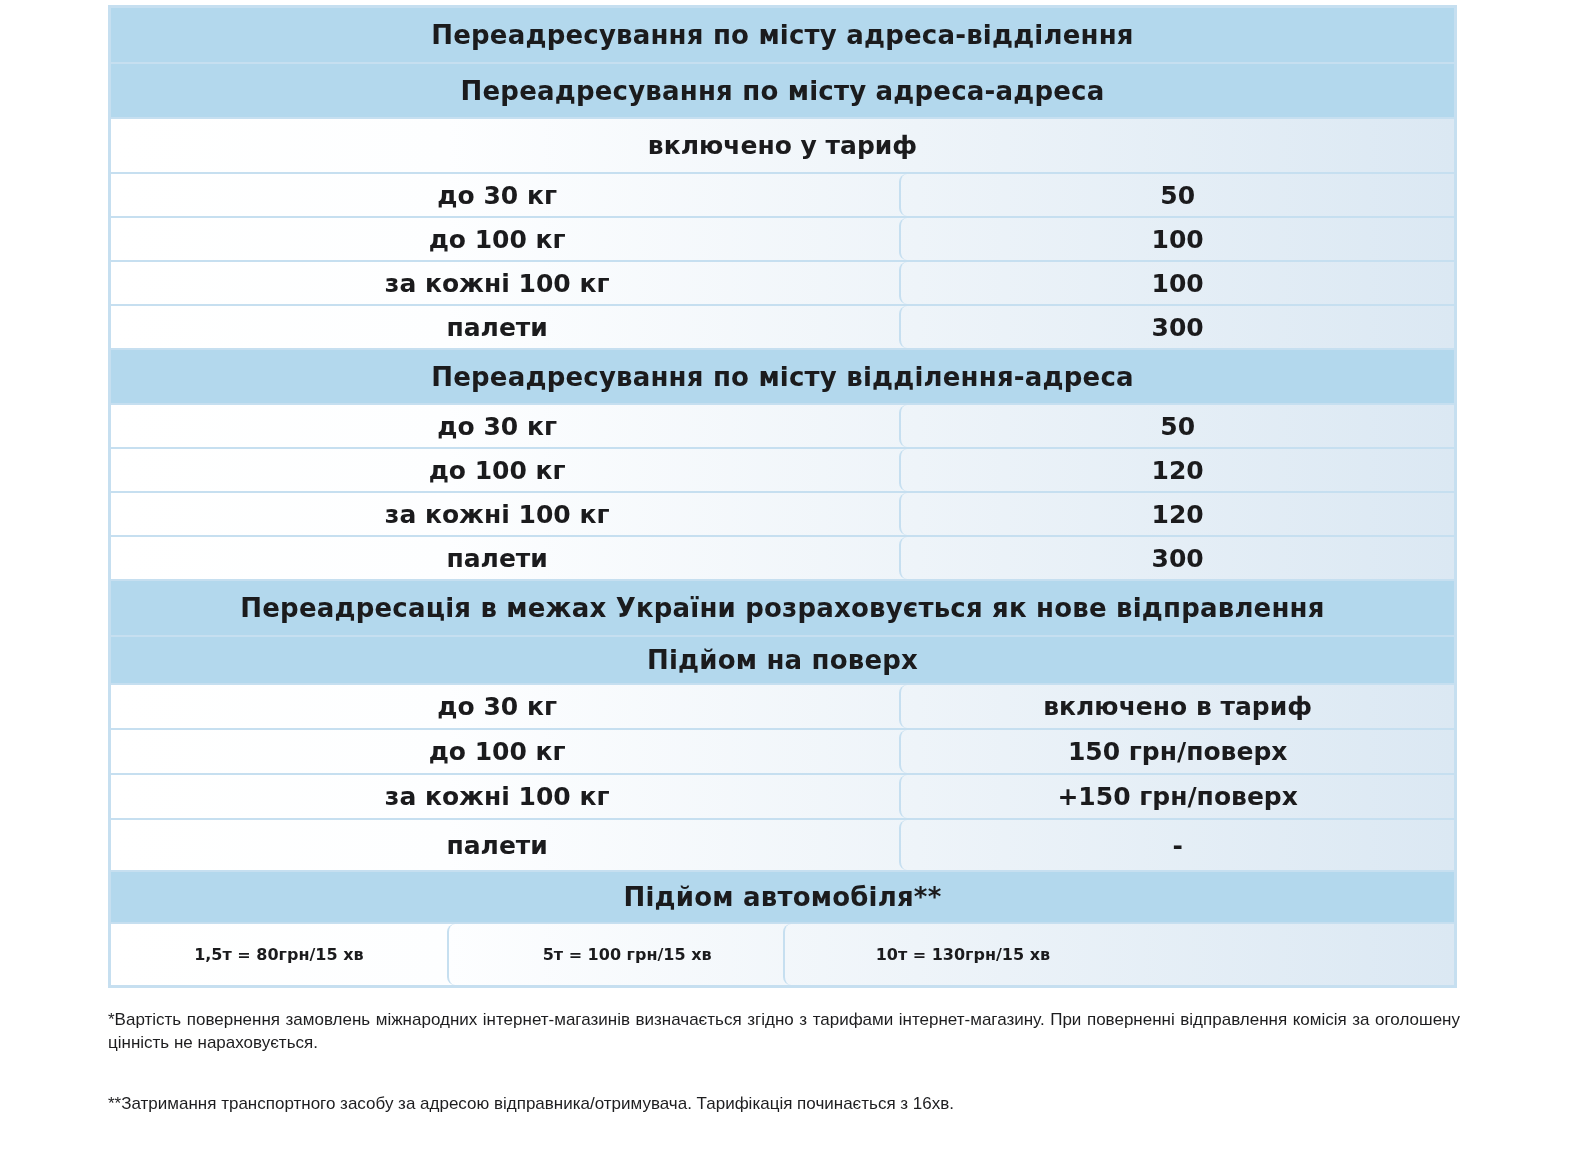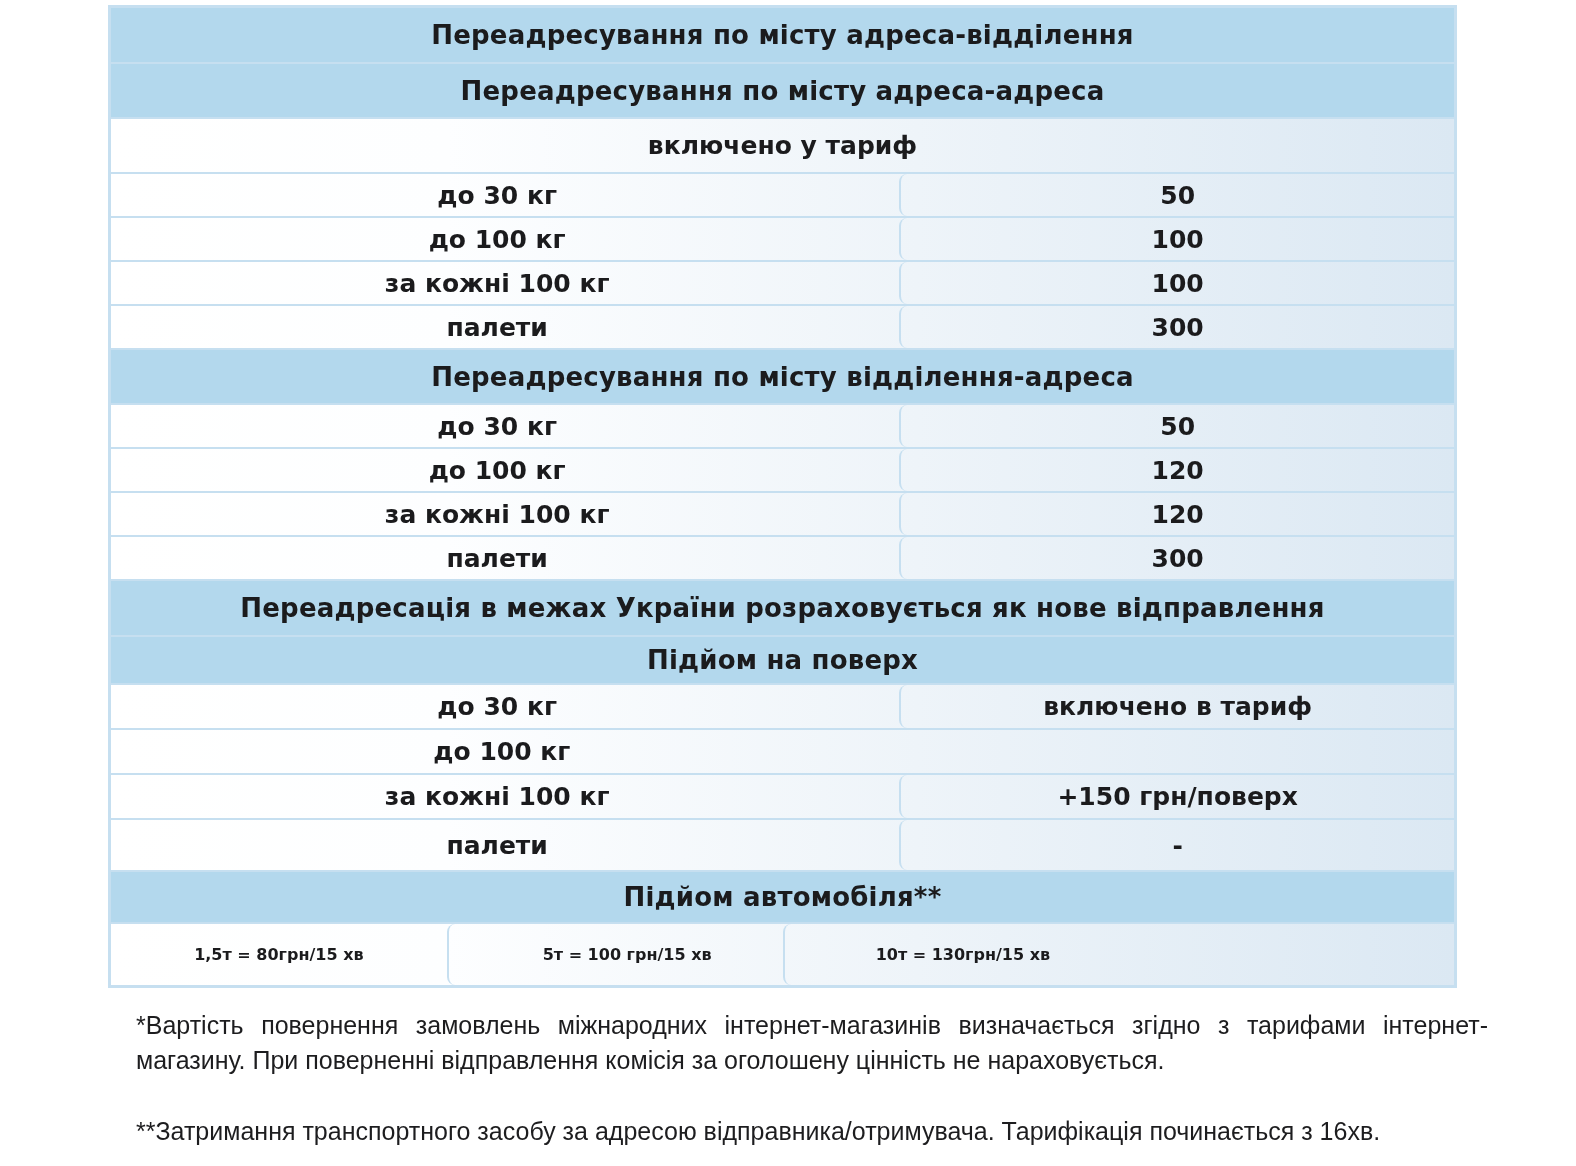--- a/index.html
+++ b/index.html
@@ -49,24 +49,23 @@
   .cell.c-label { width: 58.2%; }
   .cell.c-value { width: 41.8%; border-left: 2px solid #c6dff0; margin-left: 16px; }
   .cell.quad { width: 25%; font-size: 16px; }
   .cell.quad + .cell.quad { border-left: 2px solid #c6dff0; padding-left: 23px; }
   .footnotes {
     position: absolute;
     left: 108px; top: 1008px;
     width: 1352px;
     color: #1d1d1f;
     font-family: "Liberation Sans", sans-serif;
-    font-size: 25px;
+    font-size: 17px;
     font-weight: 400;
     line-height: 1.38;
-    margin-left: 28px;
   }
   .footnote-1 { text-align: justify; }
   .footnote-2 { margin-top: 37px; white-space: nowrap; }
 </style>
 </head>
 <body>
 
 <div class="tariff-table">
 
   <div class="row header" style="height:54px">
@@ -126,20 +125,21 @@
   <div class="row header" style="height:46px">
     <span>Підйом на поверх</span>
   </div>
 
   <div class="row light" style="height:43px">
     <div class="cell c-label">до 30 кг</div>
     <div class="cell c-value">включено в тариф</div>
   </div>
   <div class="row light" style="height:43px">
     <div class="cell c-label">до 100 кг</div>
+    <div class="cell c-value">150 грн/поверх</div>
   </div>
   <div class="row light" style="height:43px">
     <div class="cell c-label">за кожні 100 кг</div>
     <div class="cell c-value">+150 грн/поверх</div>
   </div>
   <div class="row light" style="height:50px">
     <div class="cell c-label">палети</div>
     <div class="cell c-value">-</div>
   </div>
 

